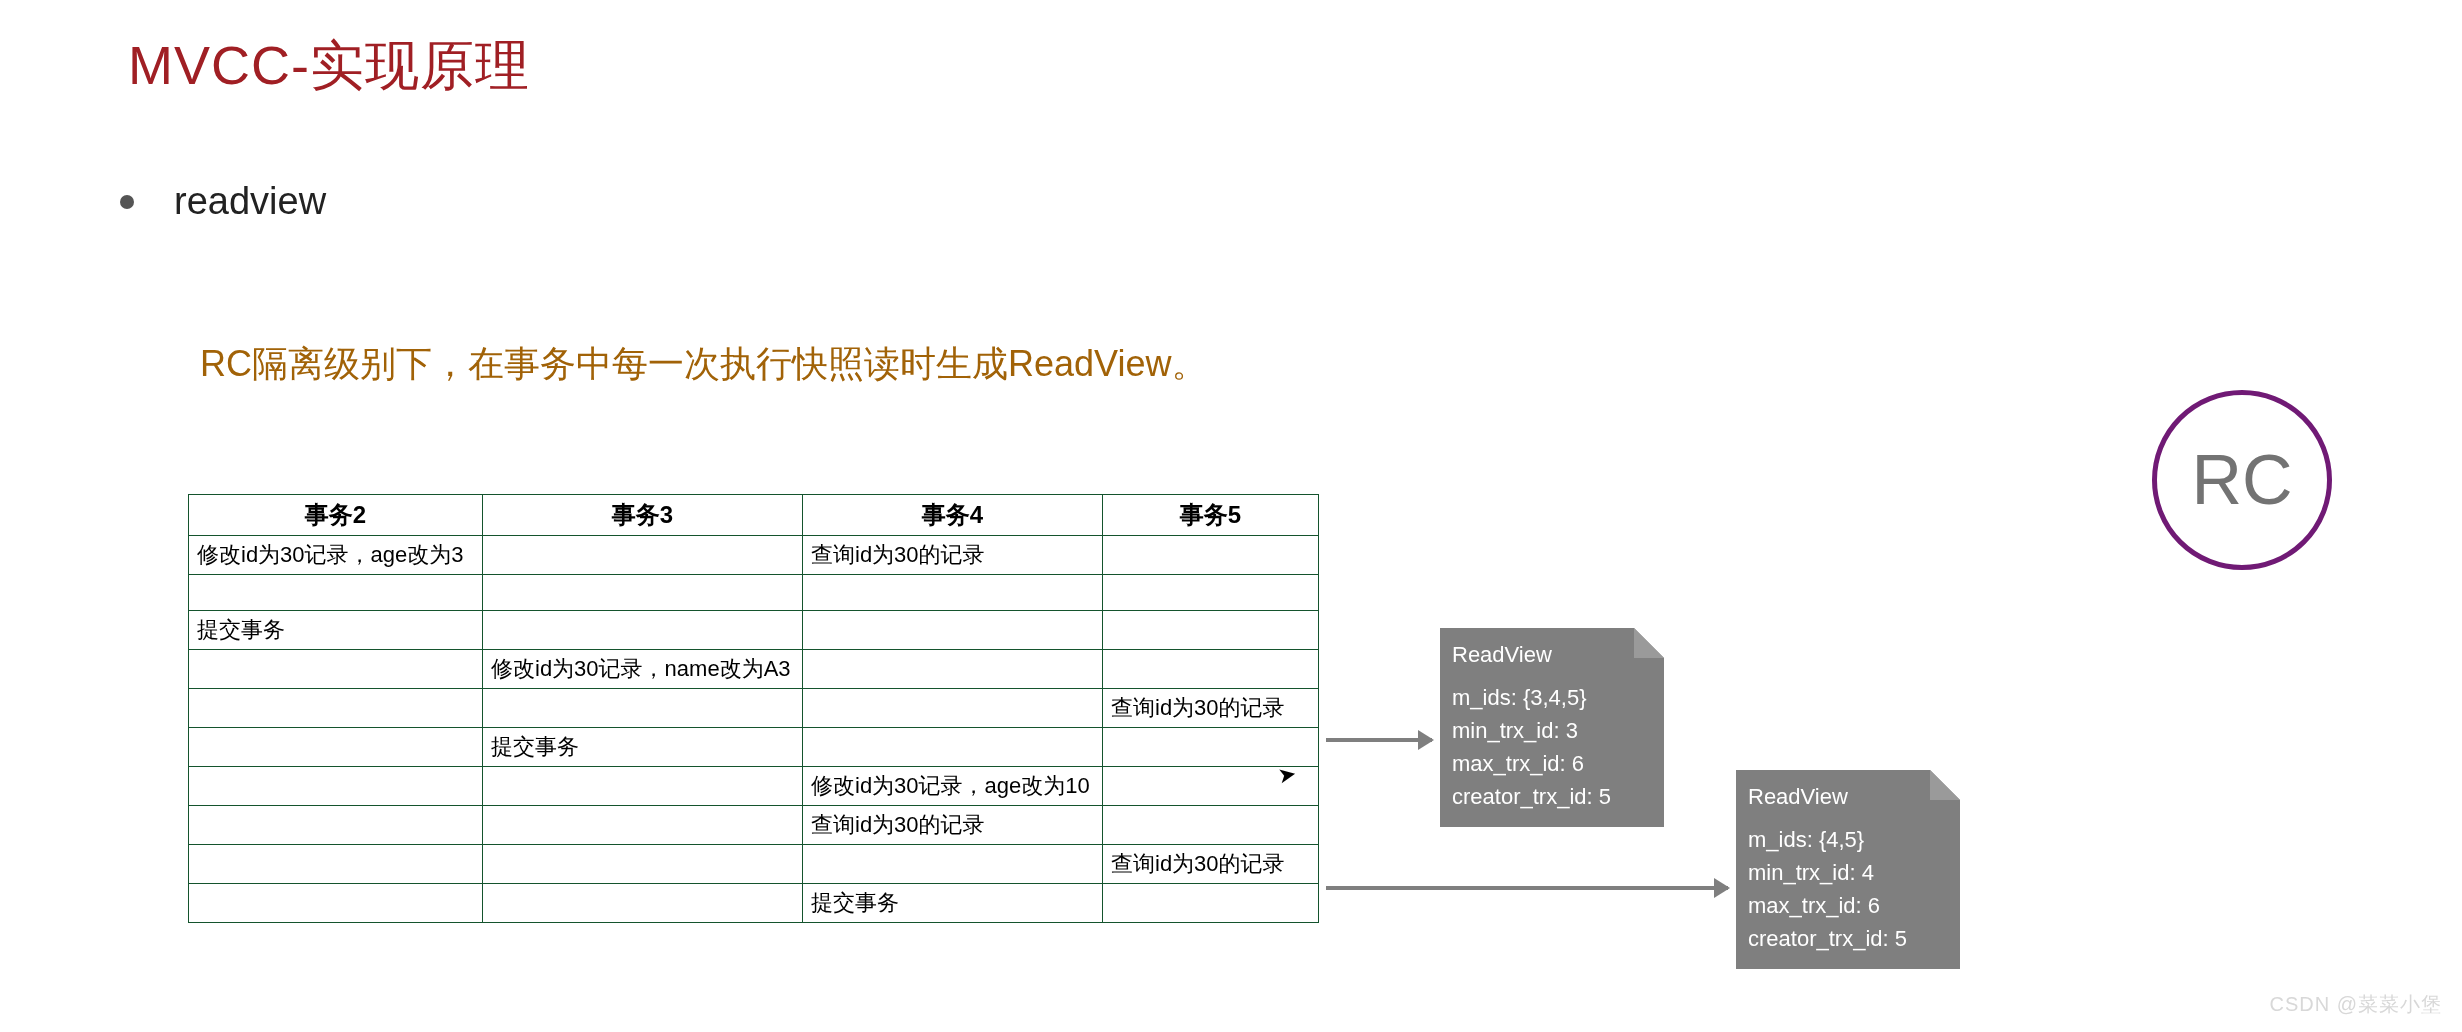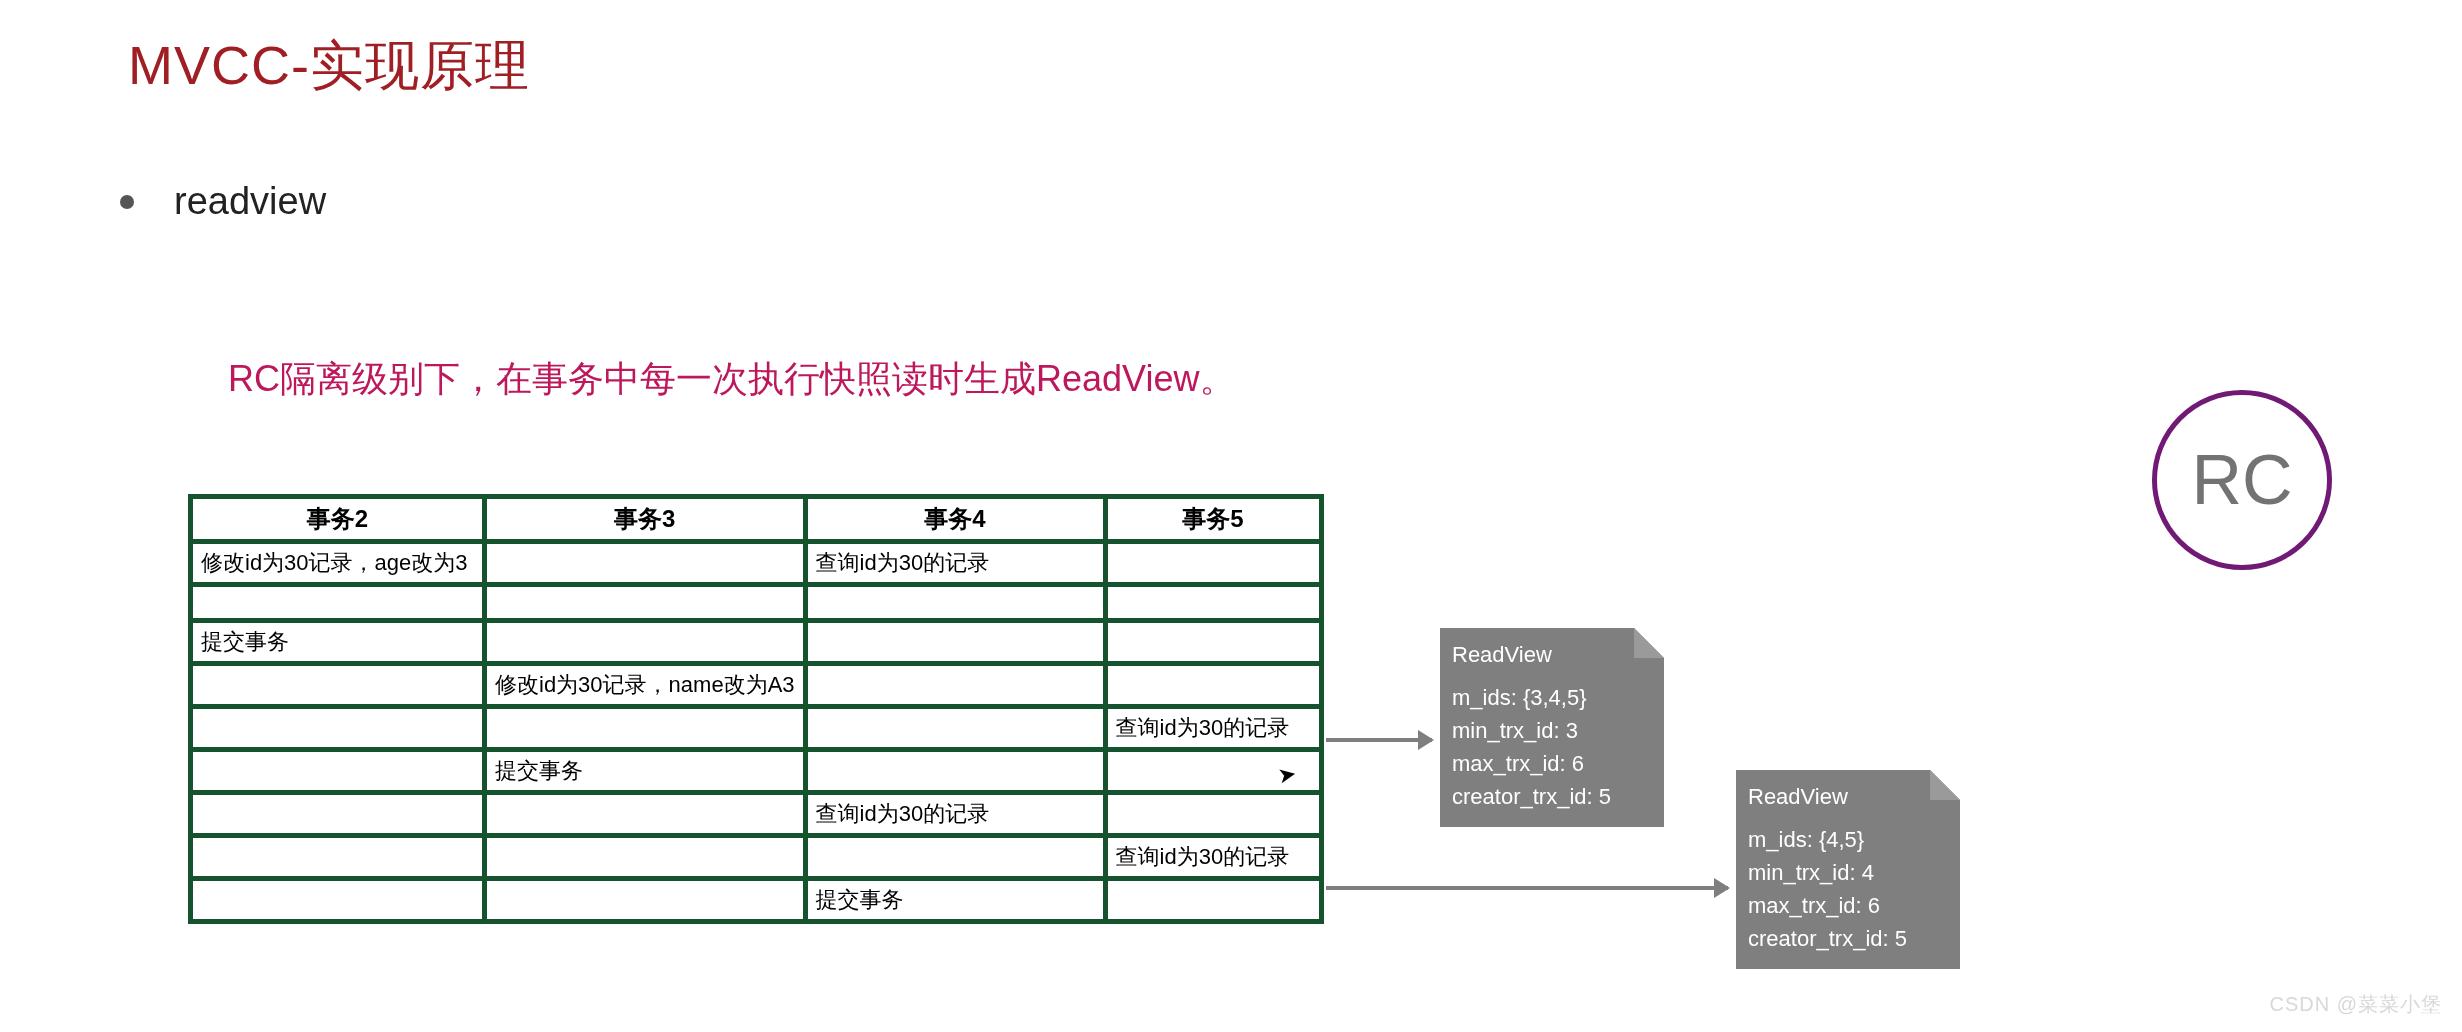--- a/index.html
+++ b/index.html
@@ -33,34 +33,33 @@
   }
   .bullet-dot {
     width: 14px; height: 14px;
     border-radius: 50%;
     background: #555;
     margin-right: 40px;
   }
   .subhead {
     position: absolute;
     left: 200px;
-    top: 355px;
+    top: 340px;
     font-size: 36px;
-    color: #be185d;
-    margin-left: 28px;
+    color: #a16207;
   }
   .tbl {
     position: absolute;
     left: 188px;
     top: 494px;
     border-collapse: collapse;
     font-size: 22px;
   }
   .tbl th, .tbl td {
-    border: 5px solid #14532d;
+    border: 1px solid #14532d;
     padding: 4px 8px;
     text-align: left;
     height: 36px;
     font-weight: normal;
     white-space: nowrap;
   }
   .tbl th {
     text-align: center;
     font-weight: bold;
     font-size: 24px;
@@ -201,20 +200,26 @@
       </tr>
       <tr>
         <td class="col1"></td>
         <td class="col2">提交事务</td>
         <td class="col3"></td>
         <td class="col4"></td>
       </tr>
       <tr>
         <td class="col1"></td>
         <td class="col2"></td>
+        <td class="col3">修改id为30记录，age改为10</td>
+        <td class="col4"></td>
+      </tr>
+      <tr>
+        <td class="col1"></td>
+        <td class="col2"></td>
         <td class="col3">查询id为30的记录</td>
         <td class="col4"></td>
       </tr>
       <tr>
         <td class="col1"></td>
         <td class="col2"></td>
         <td class="col3"></td>
         <td class="col4">查询id为30的记录</td>
       </tr>
       <tr>

